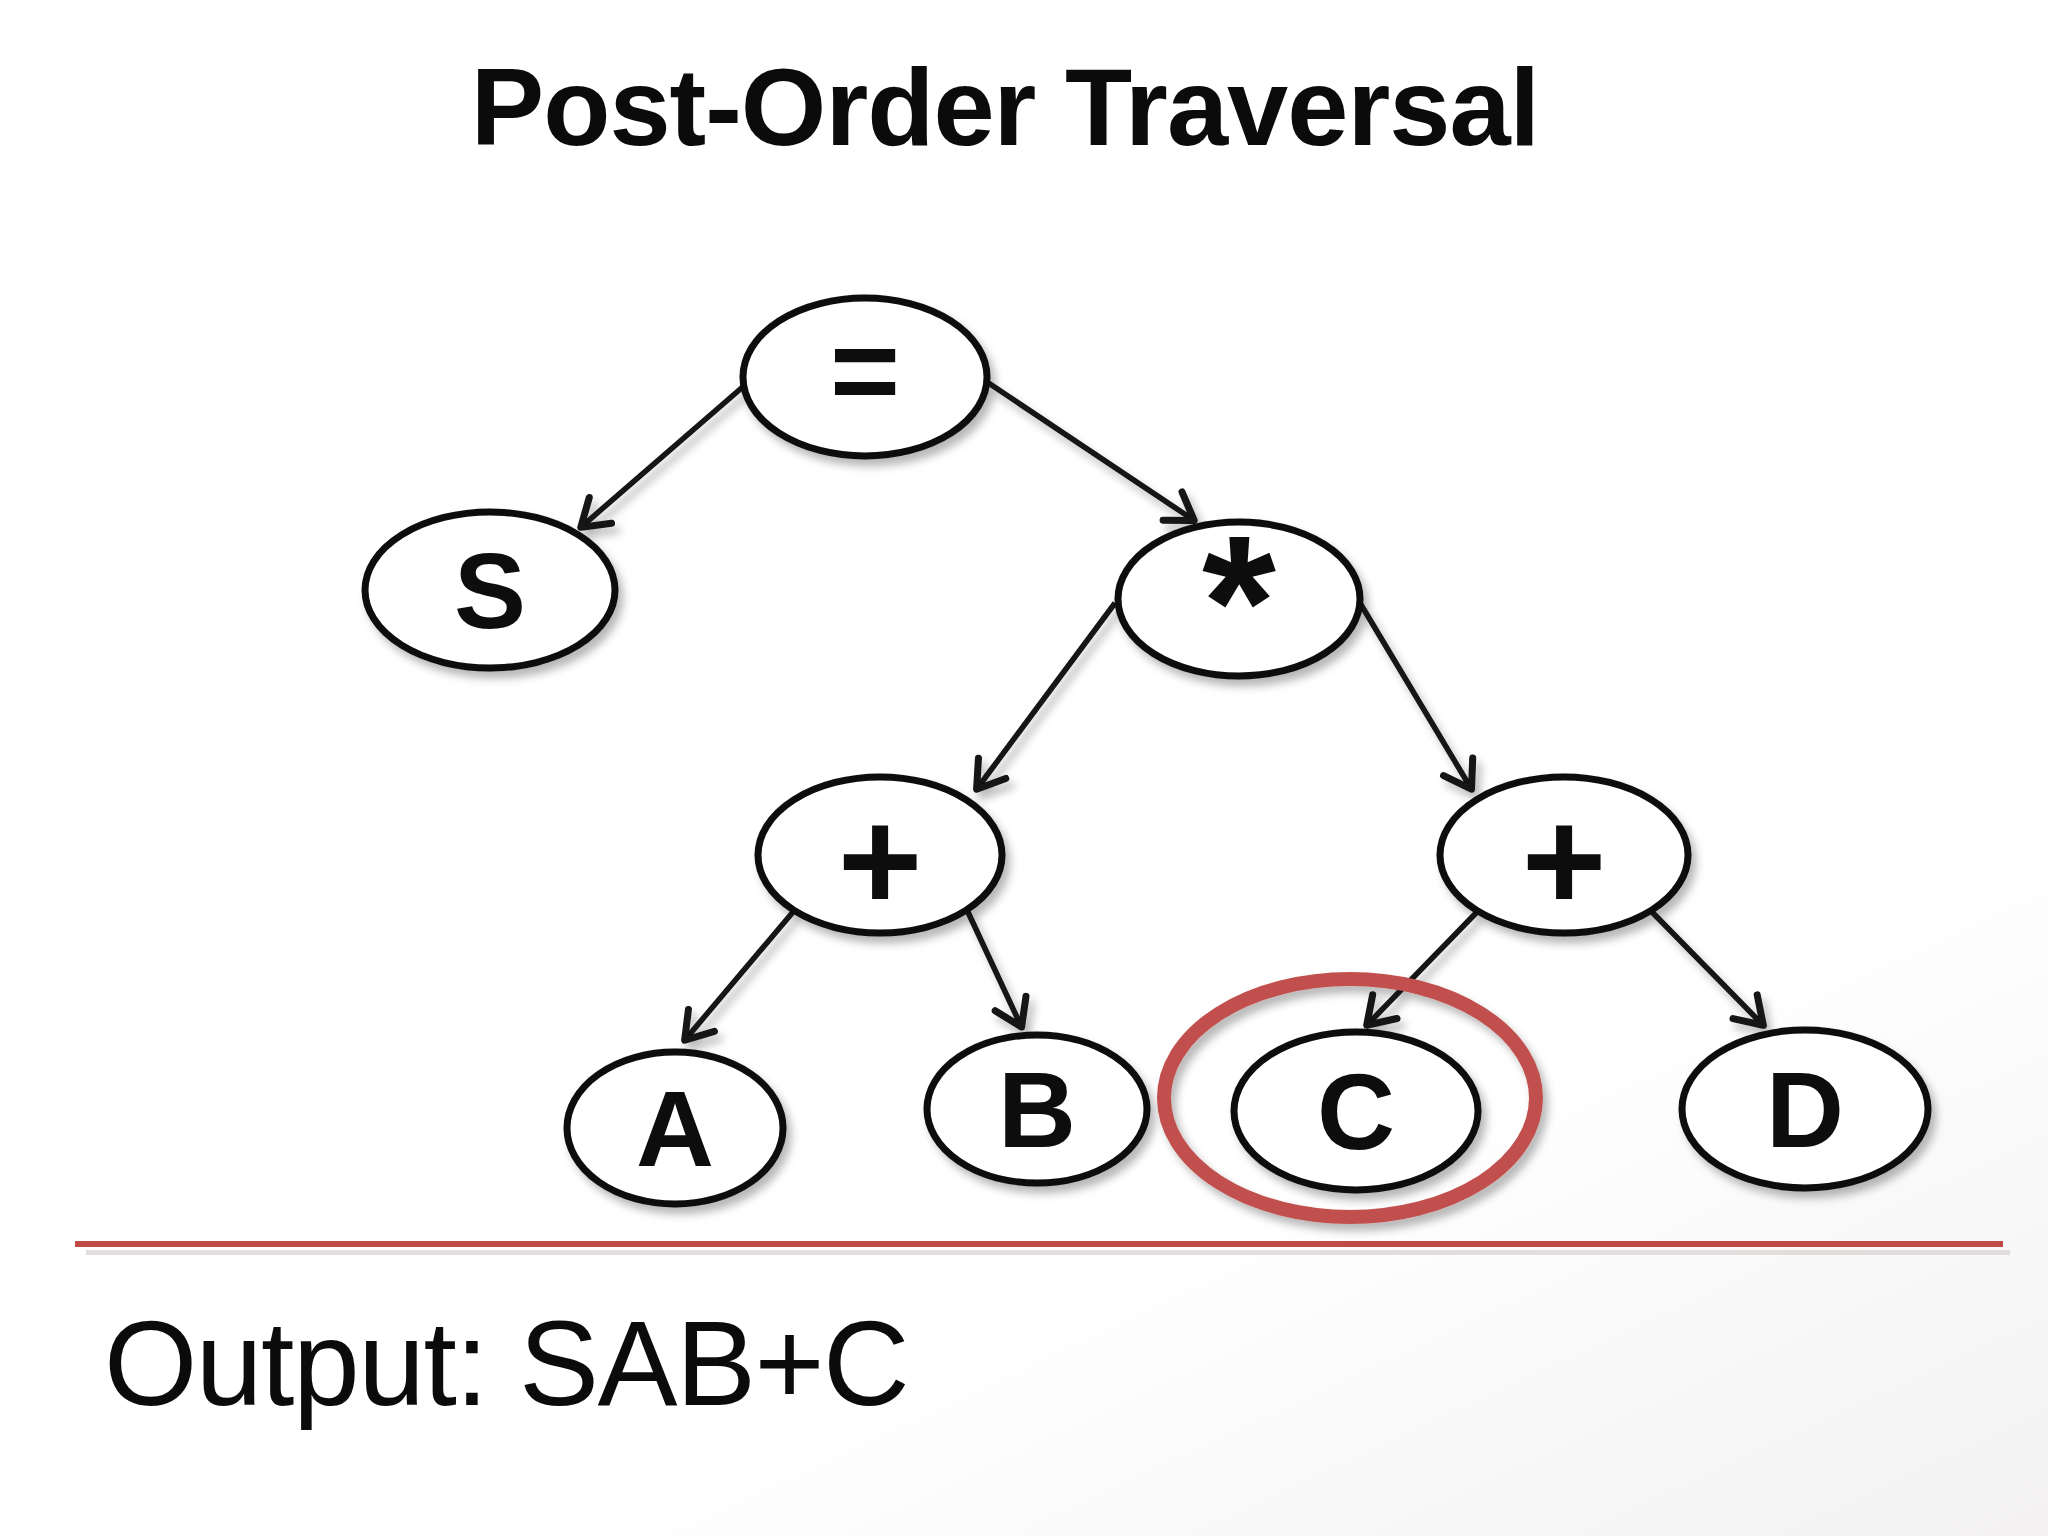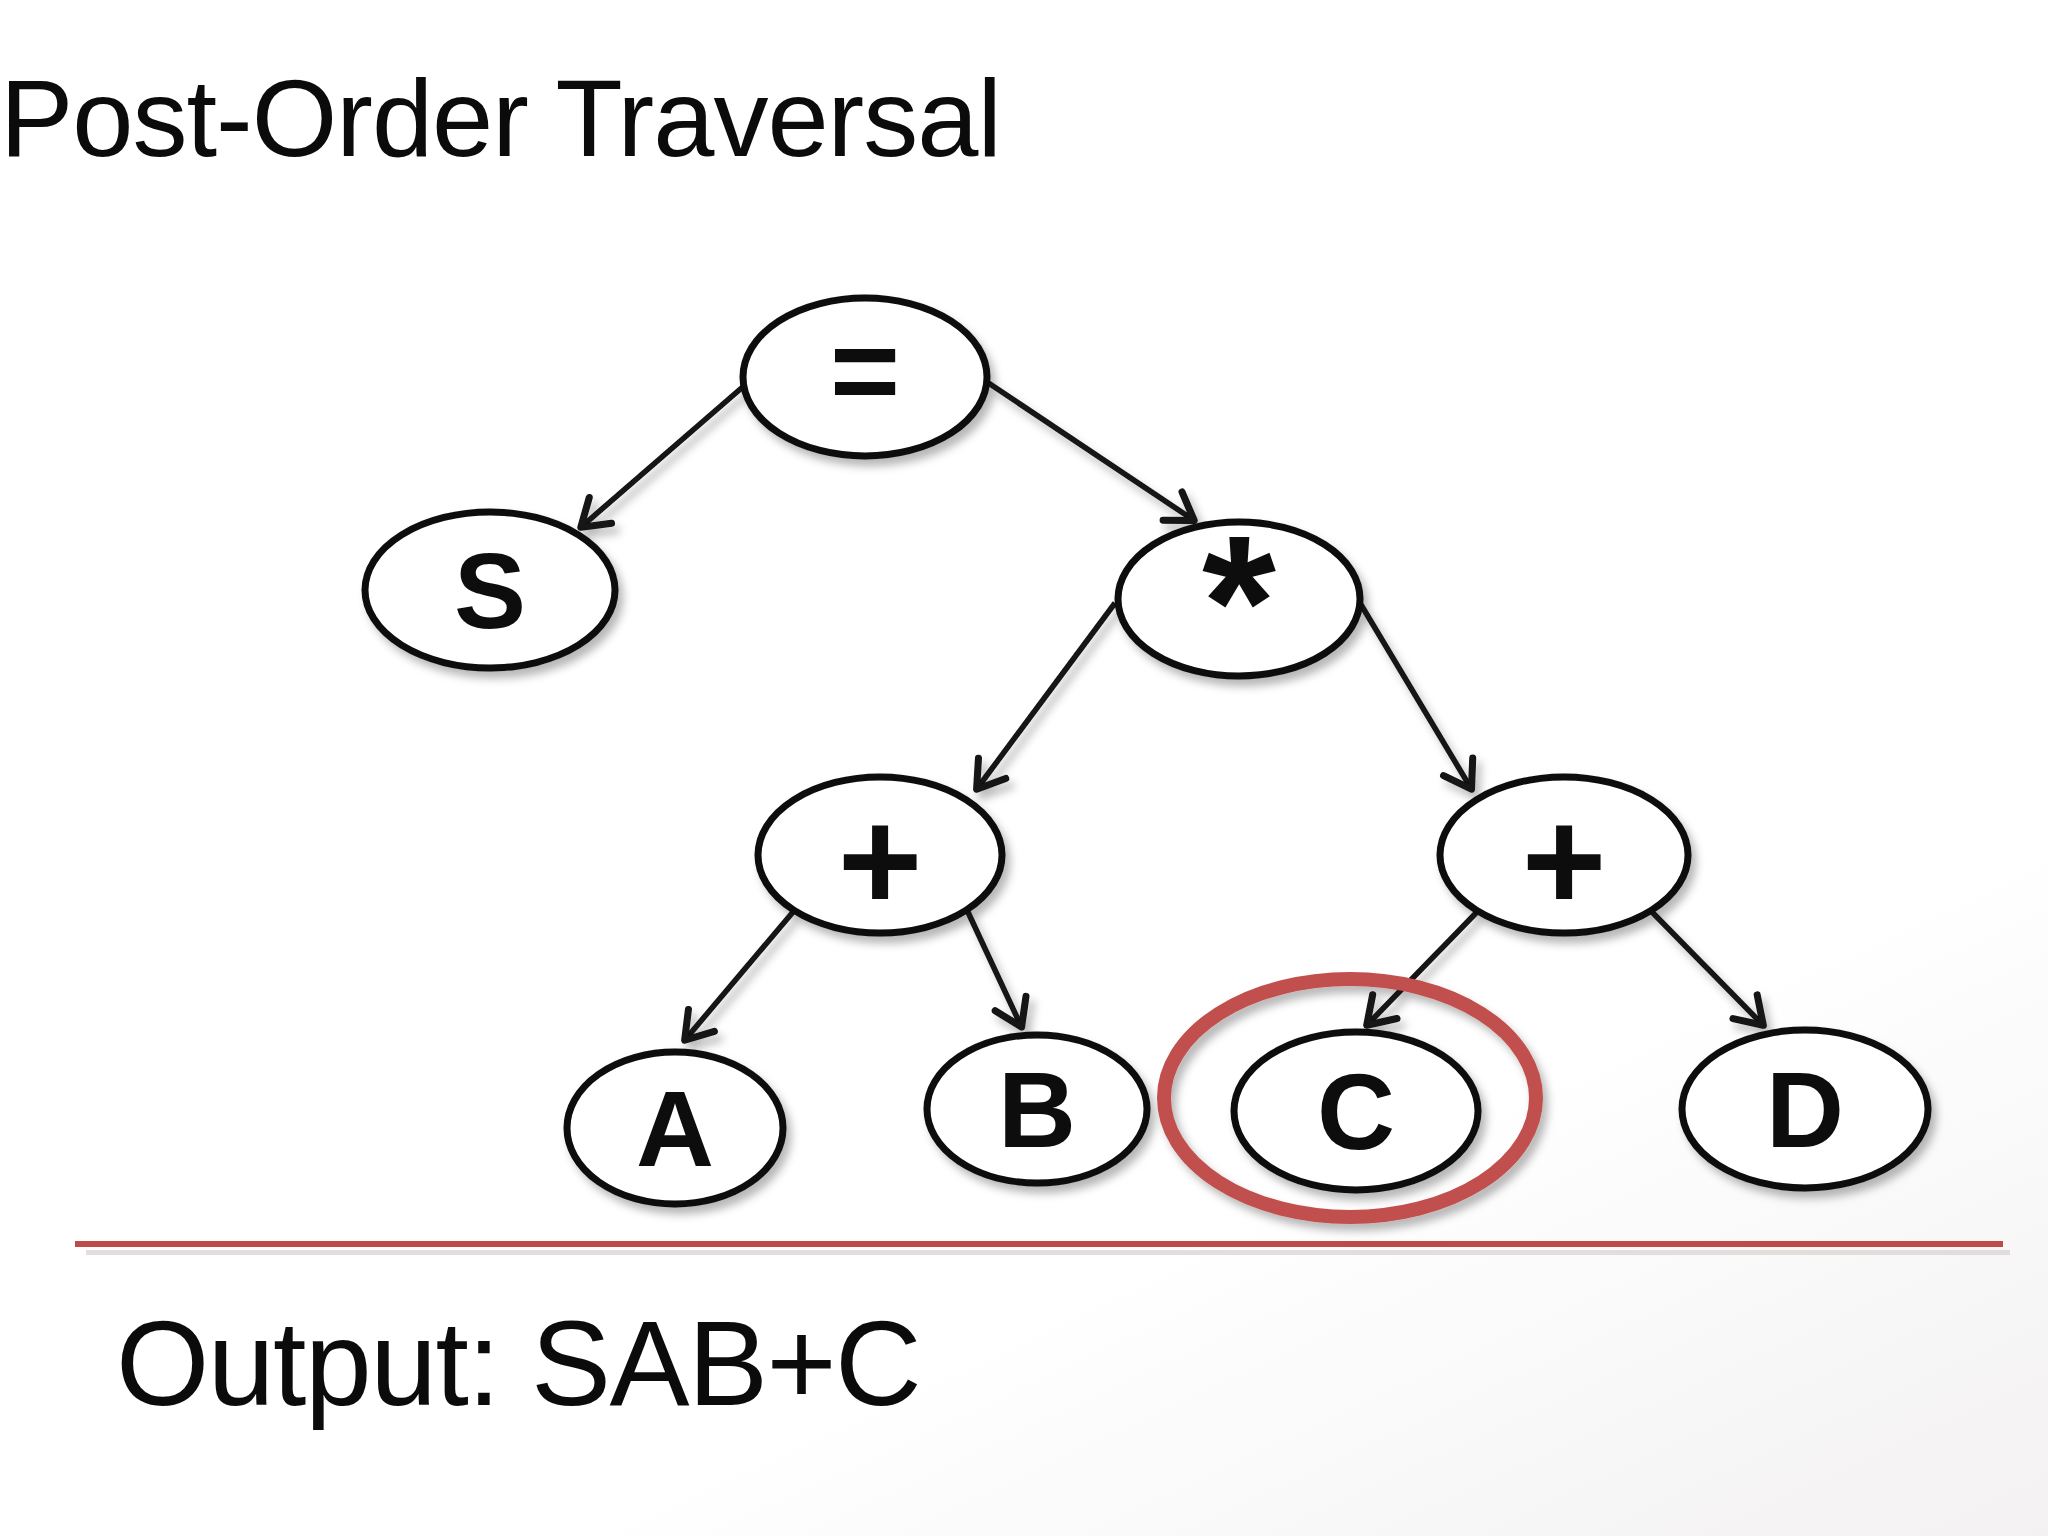--- a/index.html
+++ b/index.html
@@ -6,41 +6,42 @@
   body{
     width:2048px;height:1536px;
     font-family:"Liberation Sans", sans-serif;
     background:#ffffff;
   }
   .slide{
     position:relative;width:2048px;height:1536px;overflow:hidden;
     background:linear-gradient(155deg,#ffffff 72%,#f3f1f1 100%);
   }
   .slide-title{
-    position:absolute;top:57px;left:0;right:38px;
-    font-size:110px;font-weight:400;letter-spacing:-1px;
+    position:absolute;top:46px;left:0;right:38px;
+    text-align:center;
+    font-size:110px;font-weight:700;letter-spacing:-1px;
     color:#0b0b0b;white-space:nowrap;
     line-height:1.1;
   }
   .tree-svg{position:absolute;left:0;top:0;width:2048px;height:1536px;}
   .node{fill:#ffffff;stroke:#0d0d0d;stroke-width:7px;}
   .edge{stroke:#121212;stroke-width:5.5px;fill:none;}
   .lbl{
     fill:#0c0c0c;text-anchor:middle;font-weight:bold;
     font-family:"Liberation Sans", sans-serif;
   }
   .lbl-letter{font-size:108px;}
   .lbl-eq{font-size:120px;}
   .lbl-star{font-size:190px;}
   .lbl-plus{font-size:145px;}
   .highlight{fill:none;stroke-width:14px;}
   .output-text{
     position:absolute;left:104px;top:1294px;
     font-size:120px;font-weight:500;letter-spacing:-1.5px;
-    color:#0b0b0b;white-space:nowrap;line-height:1.15;margin-left:12px;
+    color:#0b0b0b;white-space:nowrap;line-height:1.15;
   }
 </style>
 </head>
 <body>
 
 <div class="slide">
 
   <div class="slide-title">Post-Order Traversal</div>
 
   <svg class="tree-svg" viewBox="0 0 2048 1536" xmlns="http://www.w3.org/2000/svg">

